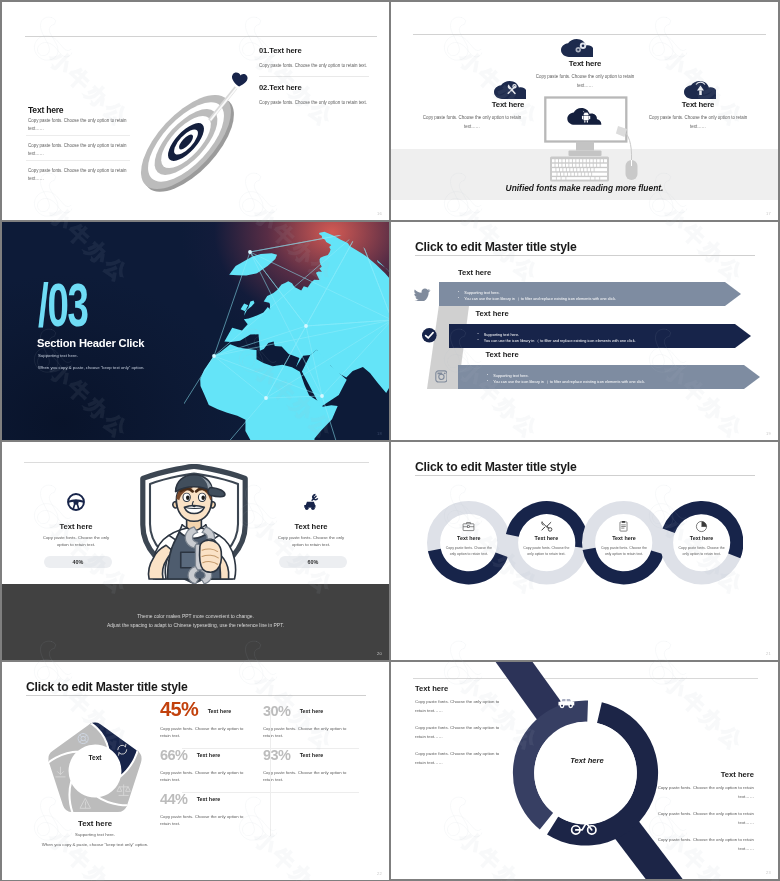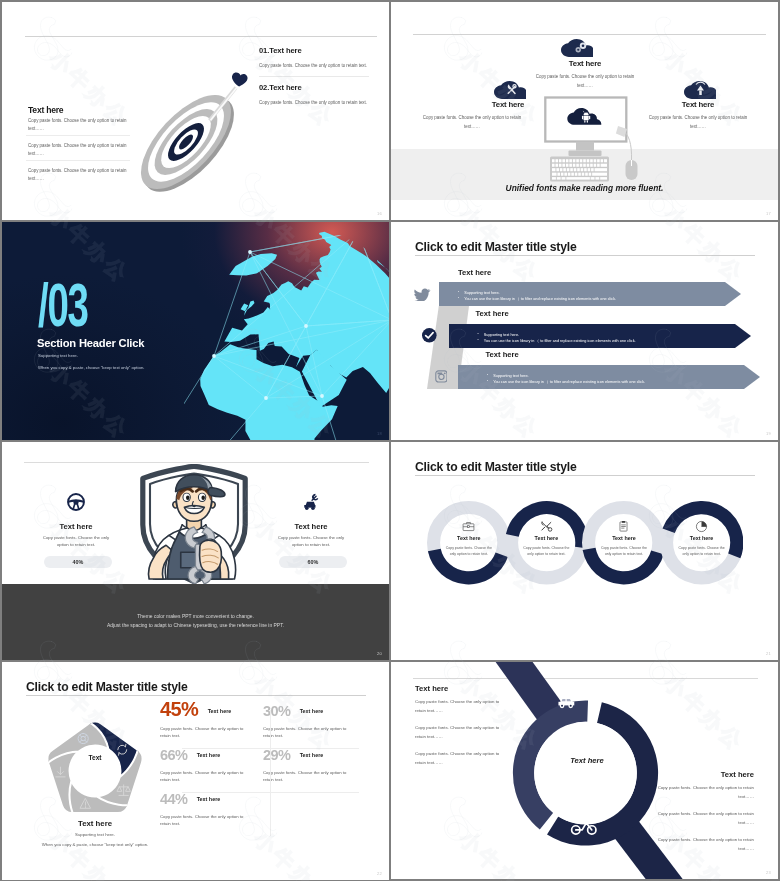--- a/index.html
+++ b/index.html
@@ -508,21 +508,21 @@
     <div id="slide7stats">
         <div style="position: absolute; left: 158px; top: 40px; width: 100px;"><div style="font-size:20px;font-weight:bold;color:#c2410c;letter-spacing:-0.6px;line-height:14px;display:inline-block">45%</div>
         <div style="display:inline-block;font-size:5.4px;font-weight:bold;color:#1a1a1a;margin-left:5px;vertical-align:3px">Text here</div>
         <div style="margin-top:5px;font-size:4.3px;line-height:7.4px;color:#5c5c5c;width:84px">Copy paste fonts. Choose the only option to retain text.</div></div>
         <div style="position: absolute; left: 261px; top: 40px; width: 100px;"><div style="font-size:14.5px;font-weight:bold;color:#bcbcbc;letter-spacing:-0.6px;line-height:14px;display:inline-block">30%</div>
         <div style="display:inline-block;font-size:5.4px;font-weight:bold;color:#1a1a1a;margin-left:5px;vertical-align:3px">Text here</div>
         <div style="margin-top:5px;font-size:4.3px;line-height:7.4px;color:#5c5c5c;width:84px">Copy paste fonts. Choose the only option to retain text.</div></div>
         <div style="position: absolute; left: 158px; top: 84px; width: 100px;"><div style="font-size:14.5px;font-weight:bold;color:#bcbcbc;letter-spacing:-0.6px;line-height:14px;display:inline-block">66%</div>
         <div style="display:inline-block;font-size:5.4px;font-weight:bold;color:#1a1a1a;margin-left:5px;vertical-align:3px">Text here</div>
         <div style="margin-top:5px;font-size:4.3px;line-height:7.4px;color:#5c5c5c;width:84px">Copy paste fonts. Choose the only option to retain text.</div></div>
-        <div style="position: absolute; left: 261px; top: 84px; width: 100px;"><div style="font-size:14.5px;font-weight:bold;color:#bcbcbc;letter-spacing:-0.6px;line-height:14px;display:inline-block">29%</div>
+        <div style="position: absolute; left: 261px; top: 84px; width: 100px;"><div style="font-size:14.5px;font-weight:bold;color:#bcbcbc;letter-spacing:-0.6px;line-height:14px;display:inline-block">93%</div>
         <div style="display:inline-block;font-size:5.4px;font-weight:bold;color:#1a1a1a;margin-left:5px;vertical-align:3px">Text here</div>
         <div style="margin-top:5px;font-size:4.3px;line-height:7.4px;color:#5c5c5c;width:84px">Copy paste fonts. Choose the only option to retain text.</div></div>
         <div style="position: absolute; left: 158px; top: 128px; width: 100px;"><div style="font-size:14.5px;font-weight:bold;color:#bcbcbc;letter-spacing:-0.6px;line-height:14px;display:inline-block">44%</div>
         <div style="display:inline-block;font-size:5.4px;font-weight:bold;color:#1a1a1a;margin-left:5px;vertical-align:3px">Text here</div>
         <div style="margin-top:5px;font-size:4.3px;line-height:7.4px;color:#5c5c5c;width:84px">Copy paste fonts. Choose the only option to retain text.</div></div>
       </div>
     <div class="hr" style="left:180px;top:86px;width:177px;background:#ededed"></div>
     <div class="hr" style="left:180px;top:130px;width:177px;background:#ededed"></div>
     <div style="position:absolute;left:268px;top:48px;width:1px;height:126px;background:#ededed"></div>
     <div class="pgn">22</div>

